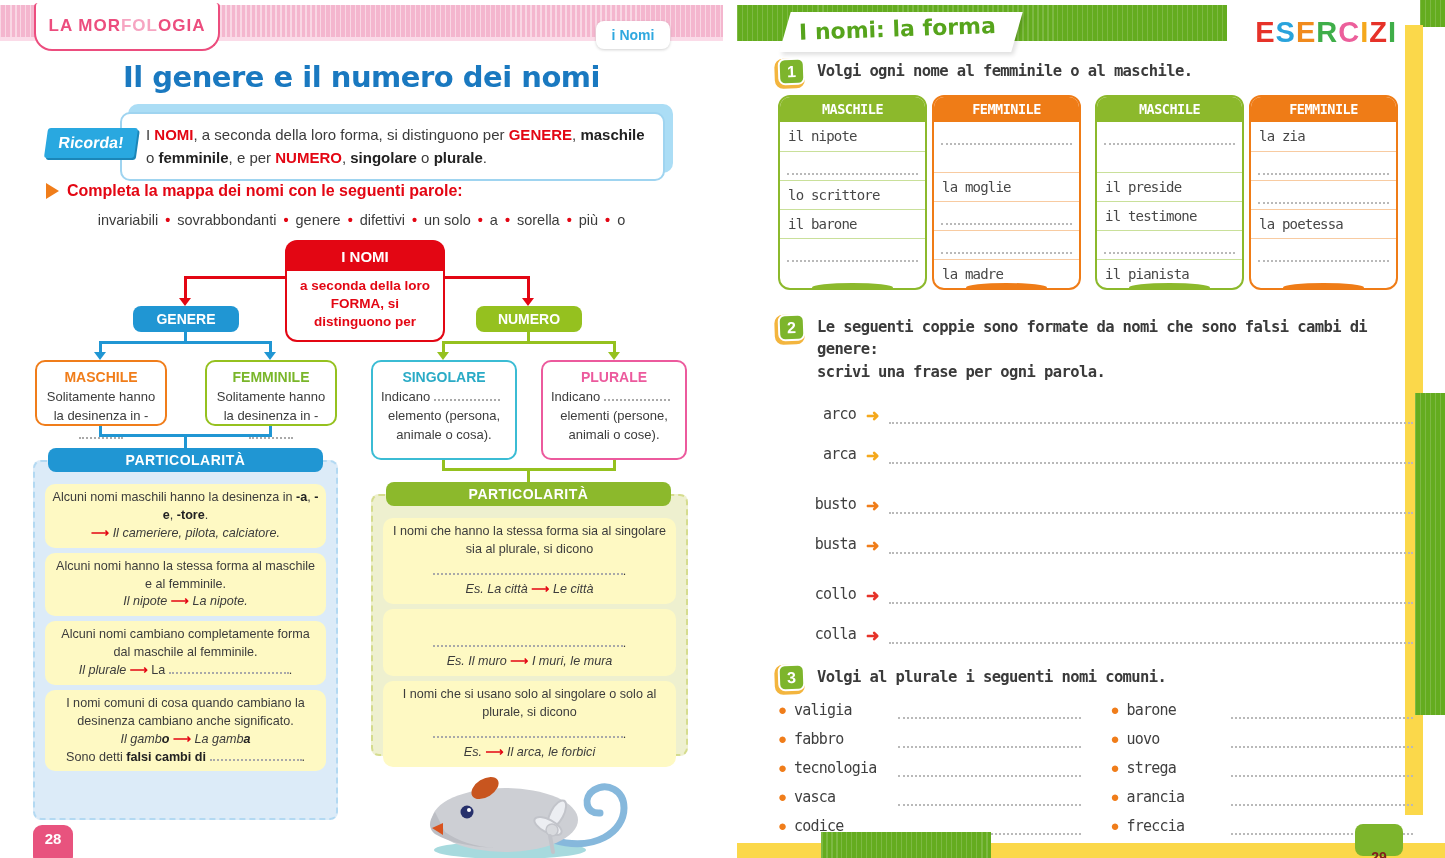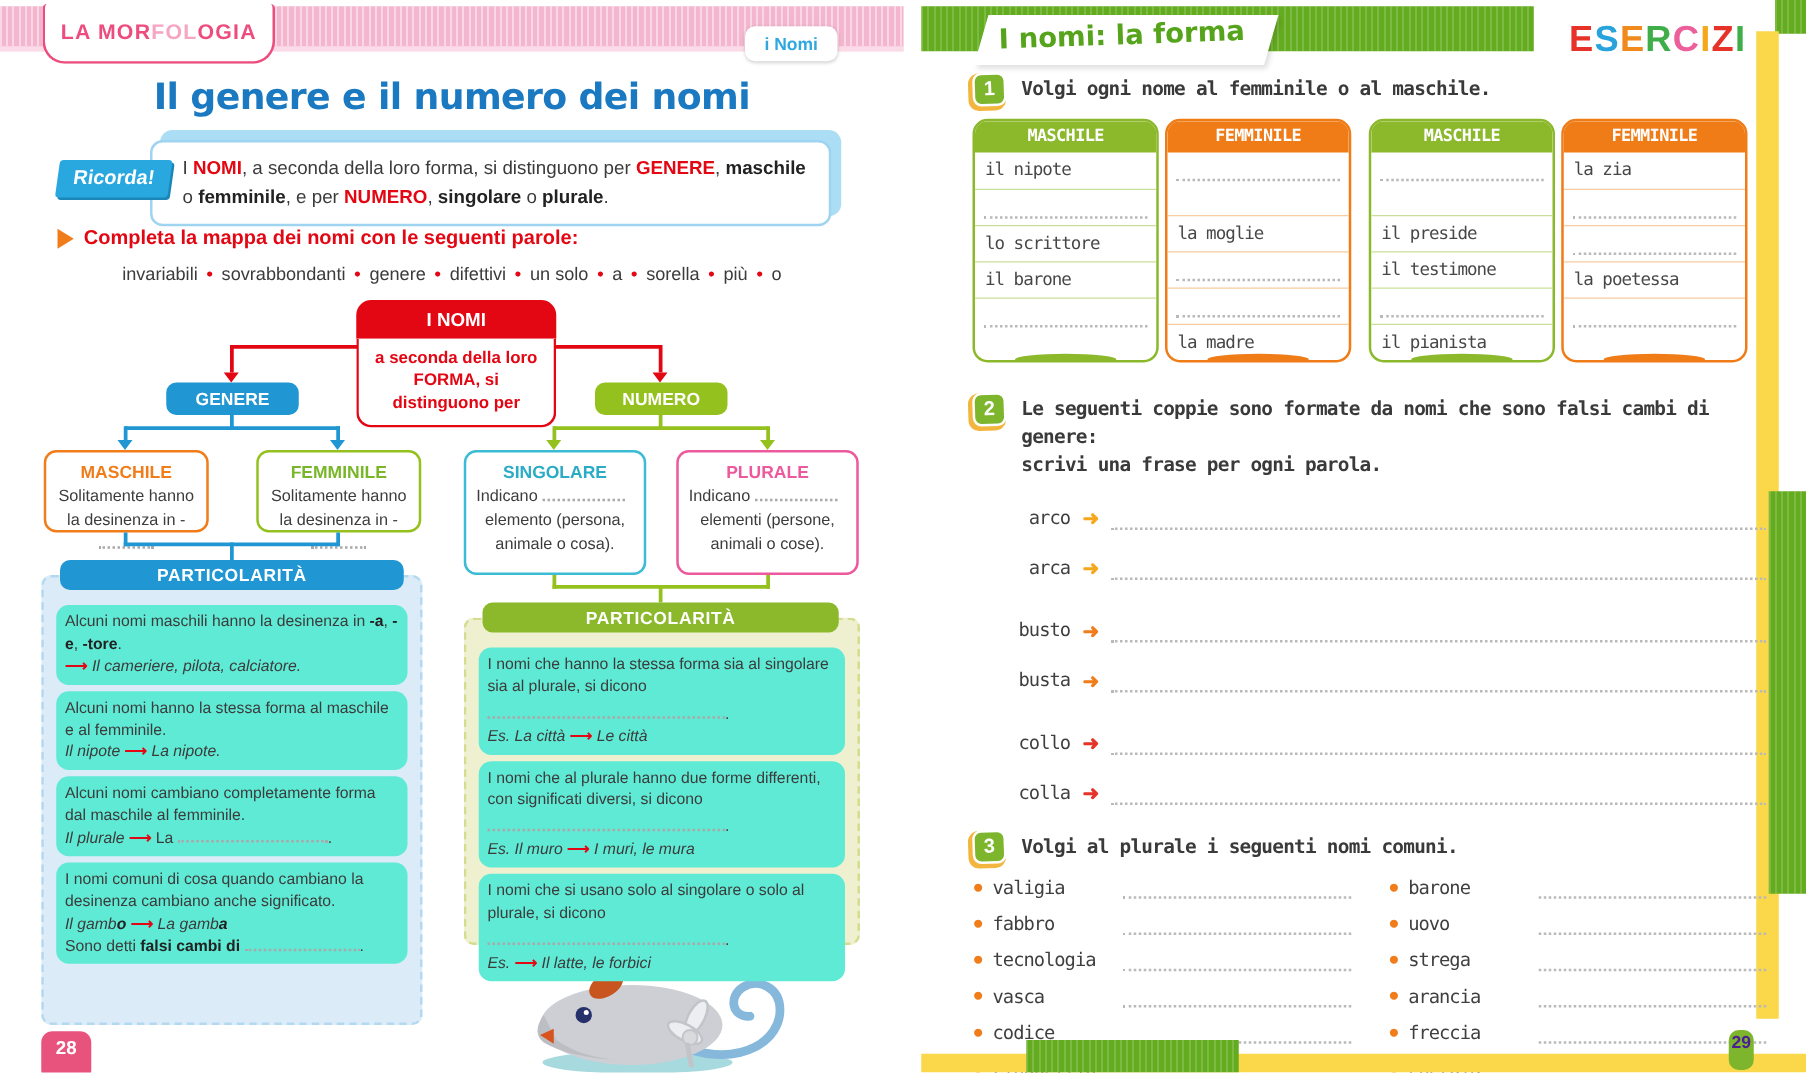--- a/index.html
+++ b/index.html
@@ -64,21 +64,21 @@
   .box-plurale   .leaf-title { color:#ec5a9d; }
   .blank { display:inline-block; border-bottom:2px dotted #a9a9a9; vertical-align:baseline; }
 
   .pbar { position:absolute; height:24px; border-radius:8px; color:#fff; font-weight:bold; font-size:14px;
     text-align:center; line-height:24px; z-index:3; letter-spacing:.5px; }
   .pbar-blue  { left:15px;  top:208px; width:275px; background:#2096d3; }
   .pbar-green { left:353px; top:242px; width:285px; background:#8cb92c; }
   .ppanel { position:absolute; border-radius:8px; padding:17px 6px 6px; z-index:1; }
   .ppanel-blue  { left:0;    top:220px; width:305px; height:360px; background:#dcebf8; border:2px dashed #b3d9f2; }
   .ppanel-green { left:338px; top:254px; width:317px; height:262px; background:#eef0cf; border:2px dashed #d5dc8e; }
-  .pcard { background:#5eead4; border-radius:10px; margin:5px 4px; padding:5px 7px; 
+  .pcard { background:#fef9c3; border-radius:10px; margin:5px 4px; padding:5px 7px; text-align:center;
     font-size:12.6px; line-height:1.42; color:#3c3c3c; }
   .pcard .it { font-style:italic; }
   .rarrow { color:#e30613; font-weight:bold; }
   .dotline { display:inline-block; border-bottom:2px dotted #a9a9a9; height:12px; vertical-align:baseline; }
 
   .mouse-wrap { position:absolute; left:372px; top:528px; width:245px; height:92px; }
   .page-badge-left { position:absolute; left:33px; bottom:-7px; width:40px; height:40px; background:#e8537e;
     border-radius:9px; color:#fff; font-weight:bold; font-size:15px; text-align:center; padding-top:5px; }
 
   
@@ -133,22 +133,22 @@
   .ex3-cols { display:flex; gap:30px; margin-top:2px; margin-bottom:24px; }
   .ex3-col { flex:1; }
   .ex3-row { display:flex; align-items:flex-end; margin-bottom:11px; }
   .bullet { color:#f07d1a; font-size:15px; margin-right:7px; line-height:1.2; }
   .ex3-word { font-family:"DejaVu Sans Mono", monospace; font-size:15px; color:#3f3f3f; letter-spacing:-.8px; }
   .ex3-row .ex3-word { width:104px; }
   .ex3-line { flex:1; border-bottom:2px dotted #b9b9b9; height:14px; }
 
   .bottom-yellow { position:absolute; left:14px; bottom:0; width:708px; height:15px; background:#fbd84a; }
   .bottom-green-block { position:absolute; left:98px; bottom:0; width:170px; height:26px; }
-  .page-badge-right { position:absolute; right:42px; bottom:2px; width:20px; height:32px; background:#7db52c;
-    border-radius:8px; color:#4c1d95; font-weight:bold; font-size:14px; text-align:center; padding-top:1px; }
+  .page-badge-right { position:absolute; right:42px; bottom:2px; width:48px; height:32px; background:#7db52c;
+    border-radius:8px; color:#7f1d1d; font-weight:bold; font-size:14px; text-align:center; padding-top:25px; }
 </style>
 </head>
 <body>
 
 <div class="page-left">
   <div class="pink-banner"></div>
   <div class="brand-box">
     <span><span class="brand-a">LA MOR</span><span class="brand-b">FOL</span><span class="brand-a">OGIA</span></span>
   </div>
   <div class="nomi-tab">i Nomi</div>
@@ -254,28 +254,28 @@
     </div>
 
     <div class="pbar pbar-green">PARTICOLARITÀ</div>
     <div class="ppanel ppanel-green">
       <div class="pcard">
         <span>I nomi che hanno la stessa forma sia al singolare sia al plurale, si dicono</span><br>
         <span class="dotline" style="width:190px; margin-top:4px;"></span><span>.</span><br>
         <span class="it">Es. La città</span> <span class="rarrow">⟶</span> <span class="it">Le città</span>
       </div>
       <div class="pcard">
-        <span>I nomi che al plurale hanno due forme differenti, con significati diversi, si dicono</span><br>
+        <br>
         <span class="dotline" style="width:190px; margin-top:4px;"></span><span>.</span><br>
         <span class="it">Es. Il muro</span> <span class="rarrow">⟶</span> <span class="it">I muri, le mura</span>
       </div>
       <div class="pcard">
         <span>I nomi che si usano solo al singolare o solo al plurale, si dicono</span><br>
         <span class="dotline" style="width:190px; margin-top:4px;"></span><span>.</span><br>
-        <span class="it">Es.</span> <span class="rarrow">⟶</span> <span class="it">Il latte, le forbici</span>
+        <span class="it">Es.</span> <span class="rarrow">⟶</span> <span class="it">Il arca, le forbici</span>
       </div>
     </div>
 
     <div class="mouse-wrap">
       <svg viewBox="0 0 245 92" width="245" height="92">
         <ellipse cx="105" cy="82" rx="76" ry="9" fill="#a7dade"></ellipse>
         <path d="M148 72 C190 84 219 64 219 40 C219 22 202 14 189 22 C178 29 180 46 195 45" fill="none" stroke="#86b8dc" stroke-width="7" stroke-linecap="round"></path>
         <ellipse cx="100" cy="52" rx="73" ry="32" fill="#cdcfd4"></ellipse>
         <path d="M30 44 Q20 58 30 66 Q50 78 90 80 Q60 78 40 64 Z" fill="#bcbec4"></path>
         <ellipse cx="80" cy="20" rx="15" ry="9" fill="#c8551f" transform="rotate(-32 80 20)"></ellipse>

